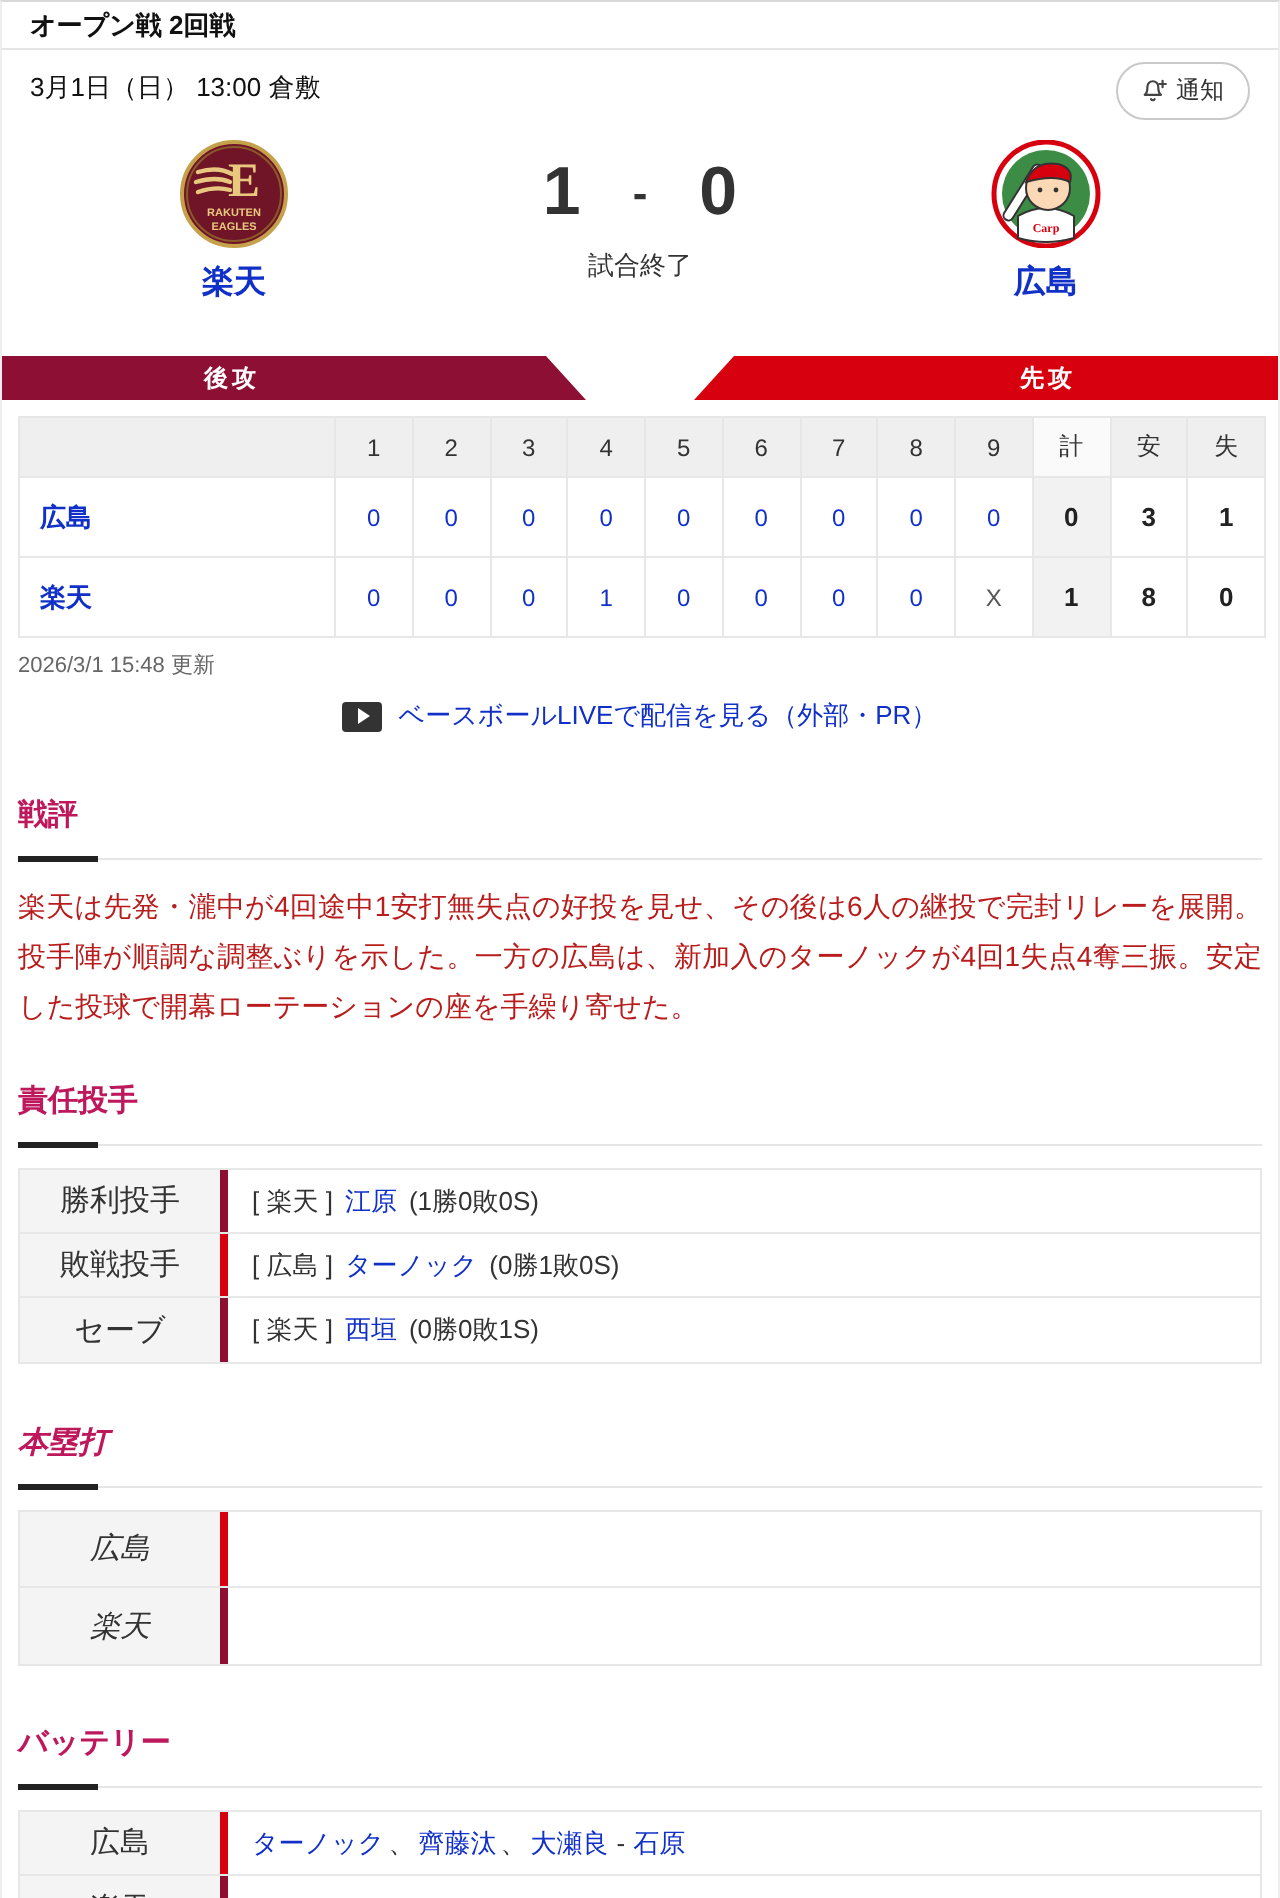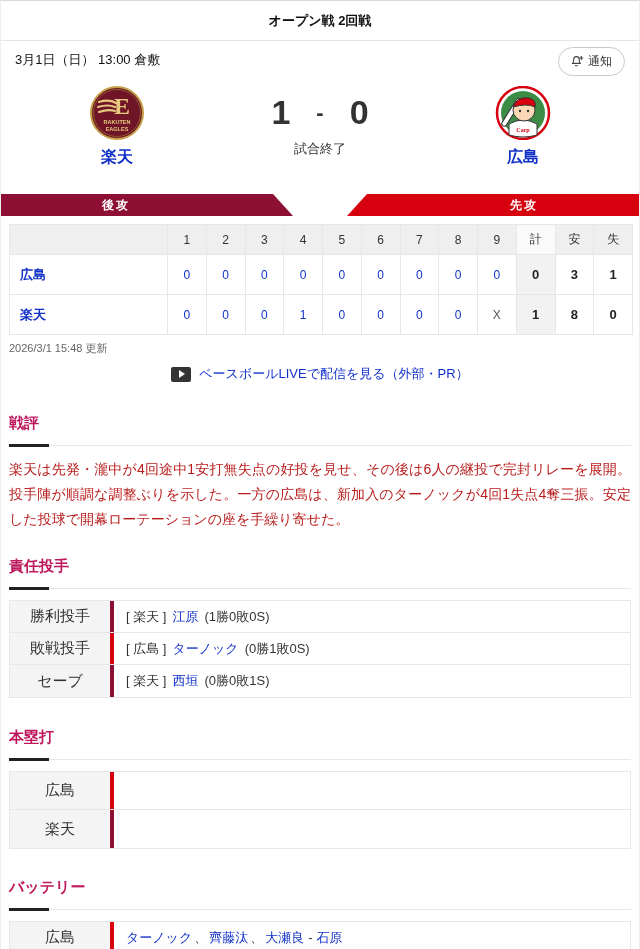--- a/index.html
+++ b/index.html
@@ -2,22 +2,22 @@
 <html lang="ja"><head>
 <meta charset="utf-8">
 <style>
   * { margin:0; padding:0; box-sizing:border-box; }
   html,body { background:#fff; }
   body { font-family:"Liberation Sans","DejaVu Sans",sans-serif; color:#222; }
   .page { width:640px; height:949px; margin:0 auto; background:#fff; border-top:1px solid #d9d9d9;
           border-left:1px solid #eee; border-right:1px solid #eee; overflow:hidden; }
 
   
-  .title-row { height:40px; display:flex; align-items:center; padding:0 14px;
-               border-bottom:1px solid #e5e5e5; font-size:13px; font-weight:bold; color:#111;justify-content:center; }
+  .title-row { height:24px; display:flex; align-items:center; padding:0 14px;
+               border-bottom:1px solid #e5e5e5; font-size:13px; font-weight:bold; color:#111; }
   .sub-row { position:relative; height:38px; display:flex; align-items:center; padding:0 14px;
              font-size:13px; color:#111; }
   .notify-btn { position:absolute; right:14px; top:6px; display:flex; align-items:center; gap:4px;
                 border:1px solid #c9c9c9; border-radius:16px; padding:5px 12px; background:#fff;
                 font-size:12px; color:#333; cursor:pointer; }
 
   
   .score-strip { height:106px; display:flex; align-items:flex-start; justify-content:space-between; padding:0 60px; }
   .team-block { width:112px; display:flex; flex-direction:column; align-items:center; padding-top:7px; }
   .team-name { margin-top:7px; font-size:16px; font-weight:bold; color:#1030c8; text-decoration:none; }
@@ -53,21 +53,21 @@
   .updated { margin:6px 8px 0; font-size:11px; color:#666; }
   .live-row { margin-top:9px; display:flex; align-items:center; justify-content:center; gap:8px; }
   .play-icon { width:20px; height:15px; background:#333; border-radius:2px; display:flex; align-items:center; justify-content:center; }
   .play-icon::after { content:''; width:0; height:0; border-left:6px solid #fff; border-top:4px solid transparent; border-bottom:4px solid transparent; margin-left:1px; }
   .live-link { font-size:13px; color:#1030c8; text-decoration:none; cursor:pointer; }
 
   
   .sec { padding:0 8px; }
   .sec-review   { margin-top:31px; }
   .sec-pitchers { margin-top:26px; }
-  .sec-homerun  { margin-top:30px; }
+  .sec-homerun  { margin-top:30px;font-style:italic; }
   .sec-battery  { margin-top:29px; }
   .sec h2 { position:relative; font-size:15px; color:#be185d; padding-bottom:12px; border-bottom:1px solid #e6e6e6; }
   .sec h2::after { content:''; position:absolute; left:0; bottom:-2px; width:40px; height:3px; background:#222; }
   .sec .sec-body { margin-top:11px; }
   .review-text { font-size:14px; line-height:1.77; color:#b91c1c; text-align:justify; }
 
   .info-table { border:1px solid #e7e7e7; }
   .info-row { display:flex; align-items:stretch; border-bottom:1px solid #e7e7e7; }
   .info-row:last-child { border-bottom:none; }
   .row-h32 .info-row { min-height:32px; }

